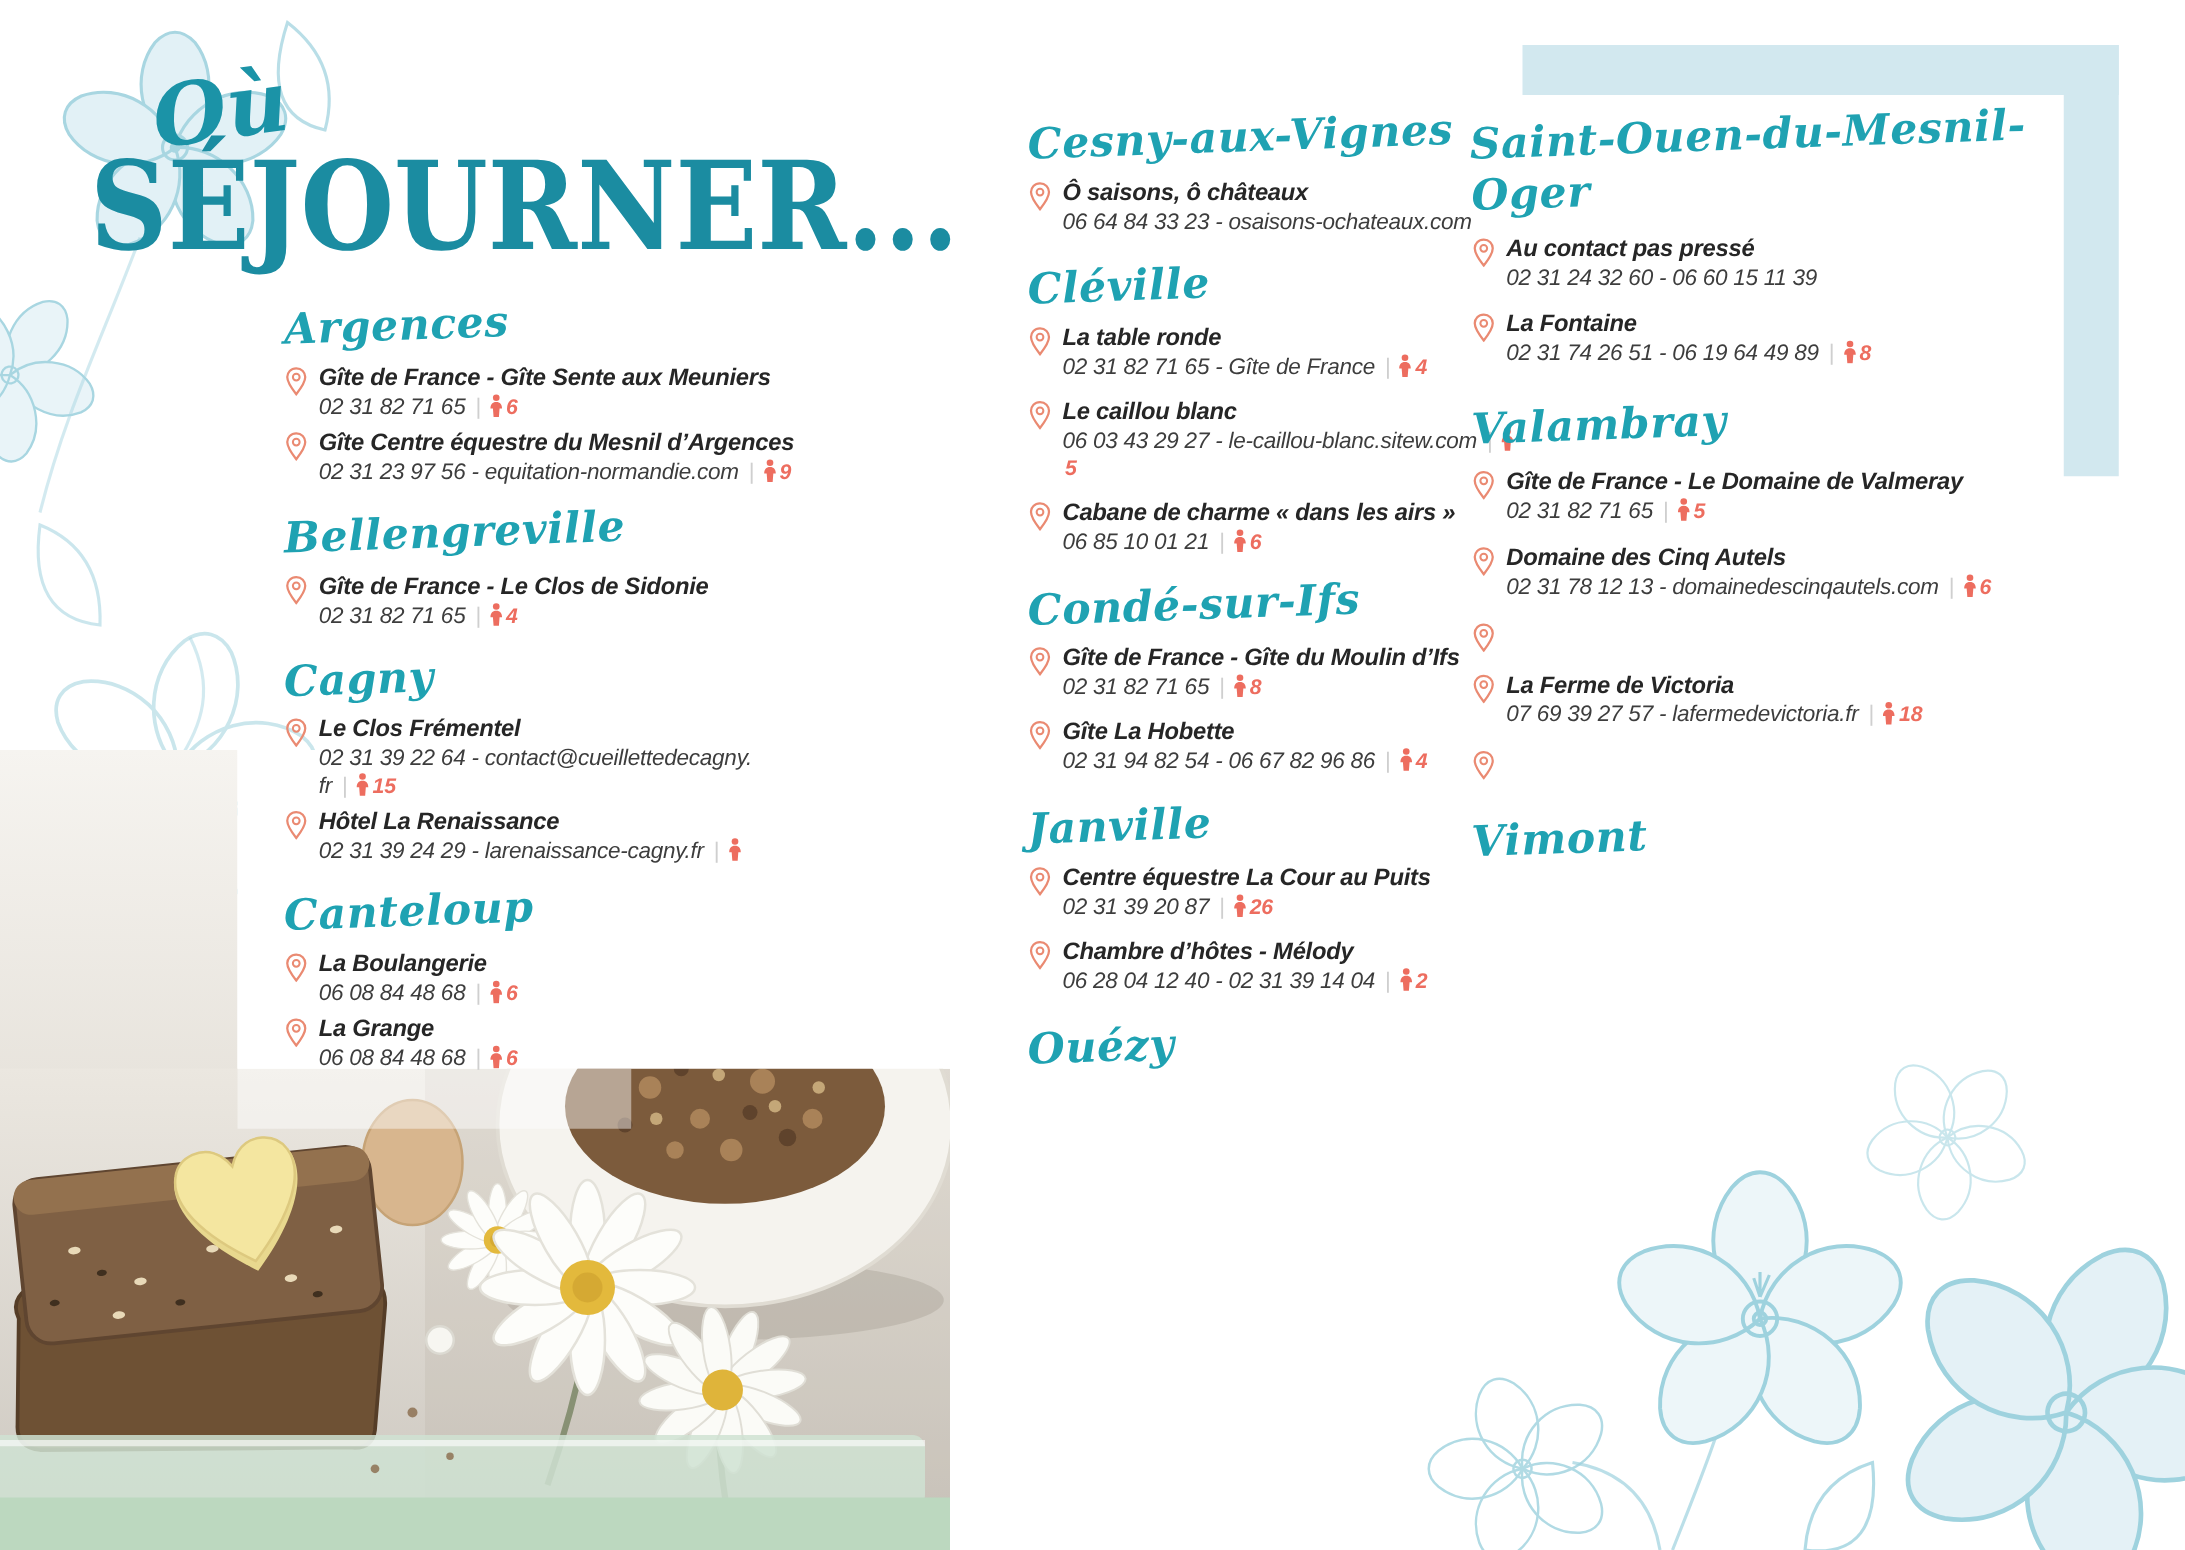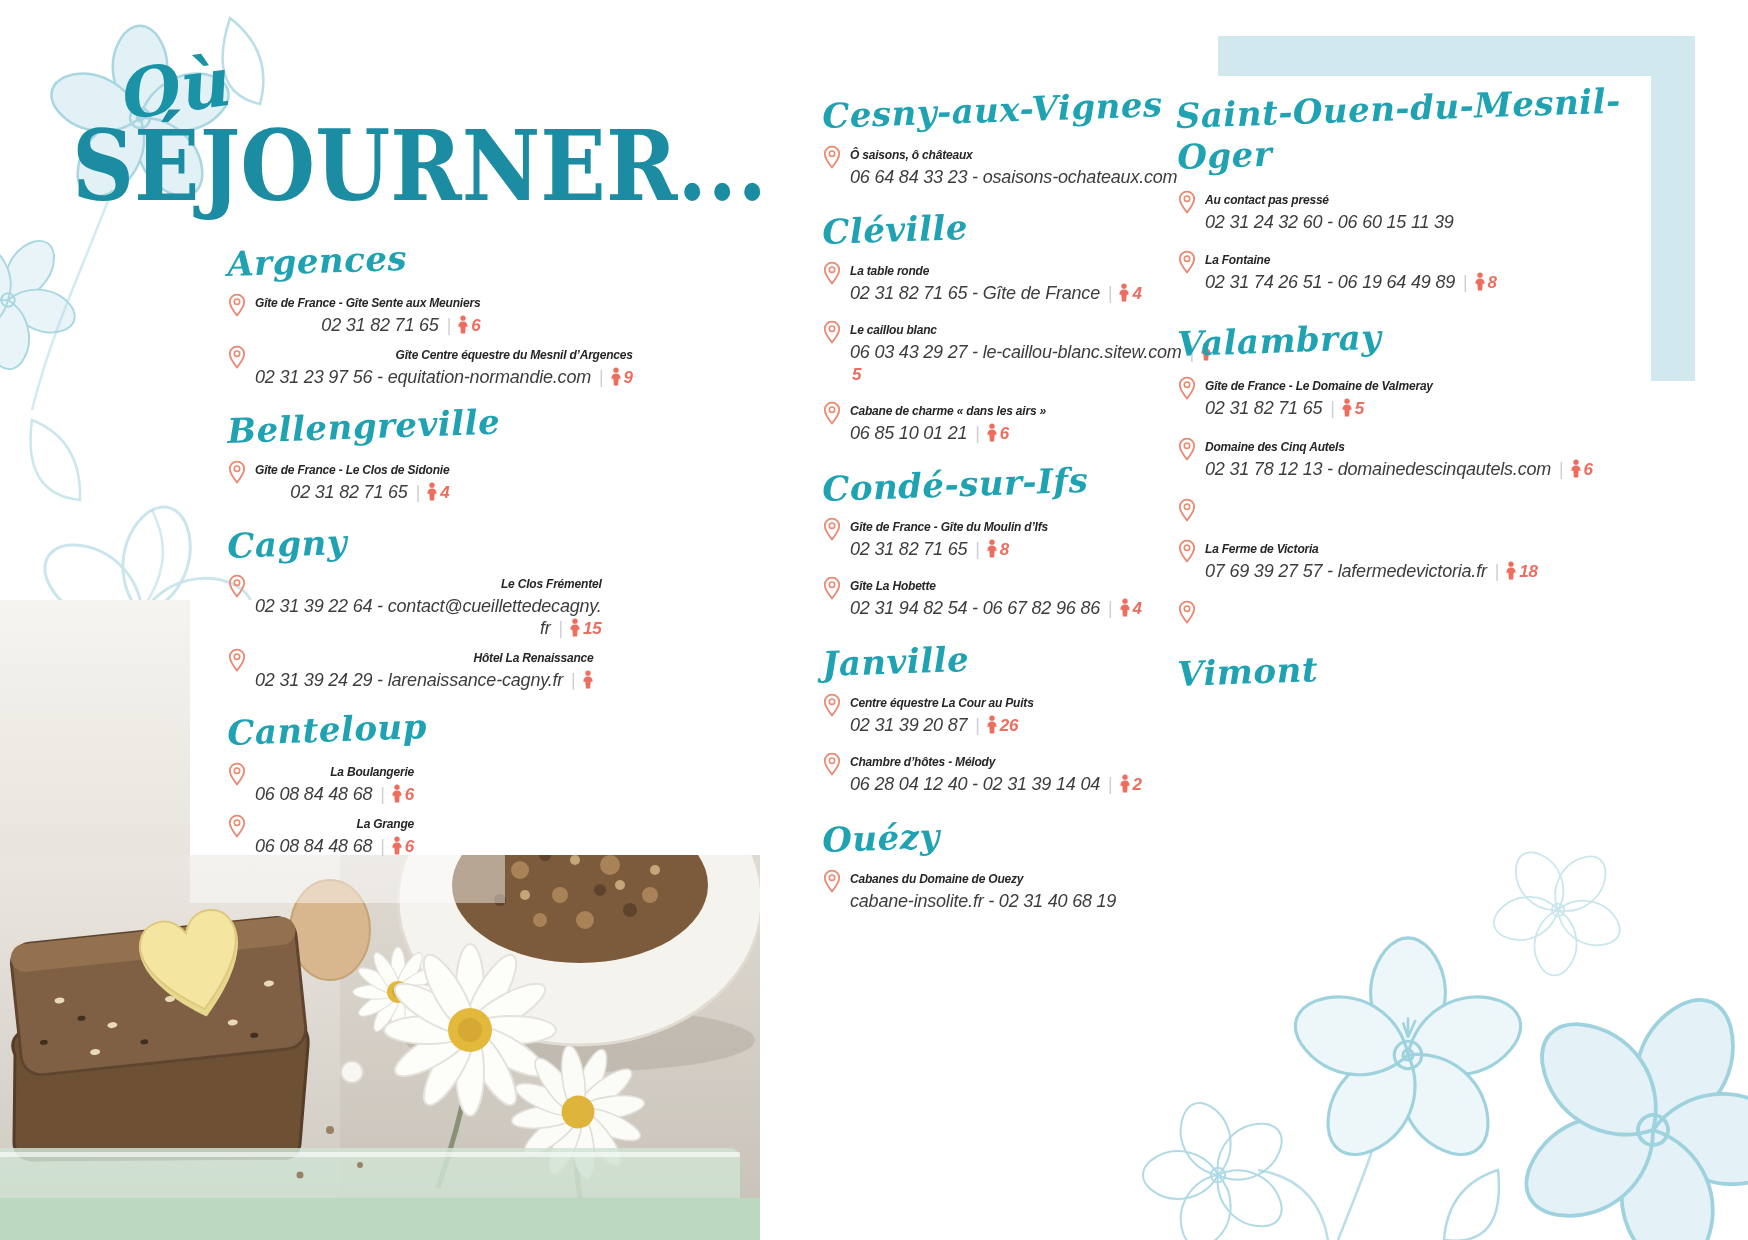--- a/index.html
+++ b/index.html
@@ -28,30 +28,30 @@
   .col-right  { left:1178px; top:96px; width:470px; }
 
   .town { font-family:"DejaVu Serif", serif; font-style:italic; font-weight:700; font-size:34px; line-height:1.2; color:#1fa2b2; transform:rotate(-2deg); transform-origin:left bottom; letter-spacing:0.5px; }
   .col-left .town, .col-middle .town { margin-bottom:7px; }
   .col-right .town { margin-bottom:11px; }
   .col-left .section { margin-bottom:22px; }
   .col-middle .section { margin-bottom:24px; }
   .col-right .section { margin-bottom:30px; }
 
   .entry { display:flex; align-items:flex-start; }
-  .col-left .entry { margin-bottom:7px;text-align:right; }
+  .col-left .entry { margin-bottom:7px; }
   .col-middle .entry { margin-bottom:14px; }
   .col-right .entry { margin-bottom:16px; }
   .entry:last-child { margin-bottom:0; }
 
   .pin { flex:0 0 auto; width:18px; margin:1px 9px 0 0; }
   .pin svg { width:18px; height:24px; display:block; }
 
   .entry-body { font-style:italic; }
-  .lname { font-size:12px; font-weight:700; color:#262626; line-height:22px; letter-spacing:-0.2px;font-style:italic; }
+  .lname { font-size:19px; font-weight:700; color:#262626; line-height:22px; letter-spacing:-0.2px;font-style:italic; }
   .ldetail { font-size:18px; color:#3d3d3d; line-height:22px; letter-spacing:-0.2px; }
 
   .sep { color:#cfcfcf; font-style:normal; font-weight:400; margin:0 6px 0 8px; }
   .person-ic svg { width:12px; height:19px; vertical-align:-3px; }
   .cap { color:#ed6d5f; font-weight:700; font-size:17px; margin-left:2px; }
 </style>
 </head>
 <body>
 
 <div class="page">
@@ -542,32 +542,20 @@
               <div class="lname">Chambre d’hôtes - Mélody</div>
               <div class="ldetail">06 28 04 12 40 - 02 31 39 14 04<span class="sep">|</span><span class="person-ic"><svg viewBox="0 0 14 22">
                     <circle cx="7" cy="3.6" r="3.1" fill="#ed6d5f"></circle>
                     <path d="M7 7.6 C3.4 7.6 1.6 10 1.6 13.6 L3.9 13.6 L4.5 21.5 L9.5 21.5 L10.1 13.6 L12.4 13.6 C12.4 10 10.6 7.6 7 7.6 Z" fill="#ed6d5f"></path>
                   </svg></span><span class="cap">2</span></div>
             </div>
           </div>
         </section>
         <section class="section">
           <h2 class="town">Ouézy</h2>
-          <div class="entry">
-            <span class="pin">
-              <svg viewBox="0 0 20 26">
-                <path d="M10 1.5 C5.2 1.5 2 5.2 2 9.3 C2 14.5 10 24.5 10 24.5 C10 24.5 18 14.5 18 9.3 C18 5.2 14.8 1.5 10 1.5 Z" fill="none" stroke="#ea8a72" stroke-width="2"></path>
-                <circle cx="10" cy="9.3" r="3" fill="none" stroke="#ea8a72" stroke-width="1.8"></circle>
-              </svg>
-            </span>
-            <div class="entry-body">
-              <div class="lname">Cabanes du Domaine de Ouezy</div>
-              <div class="ldetail">cabane-insolite.fr - 02 31 40 68 19</div>
-            </div>
-          </div>
         </section>
       </div>
       <div class="column col-right">
         <section class="section">
           <h2 class="town">Saint-Ouen-du-Mesnil-Oger</h2>
           <div class="entry">
             <span class="pin">
               <svg viewBox="0 0 20 26">
                 <path d="M10 1.5 C5.2 1.5 2 5.2 2 9.3 C2 14.5 10 24.5 10 24.5 C10 24.5 18 14.5 18 9.3 C18 5.2 14.8 1.5 10 1.5 Z" fill="none" stroke="#ea8a72" stroke-width="2"></path>
                 <circle cx="10" cy="9.3" r="3" fill="none" stroke="#ea8a72" stroke-width="1.8"></circle>

